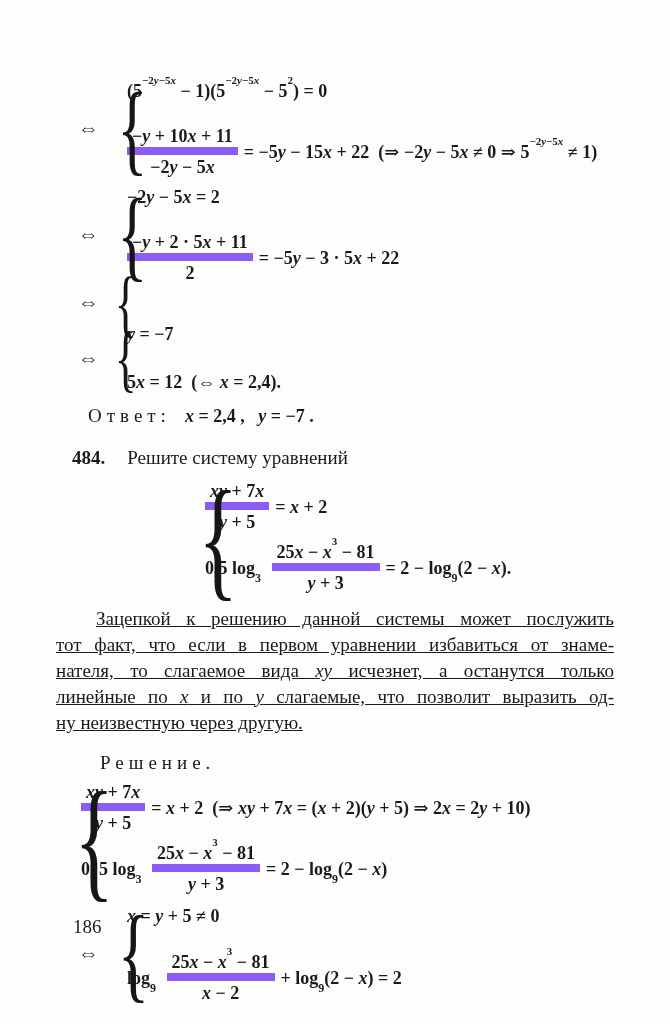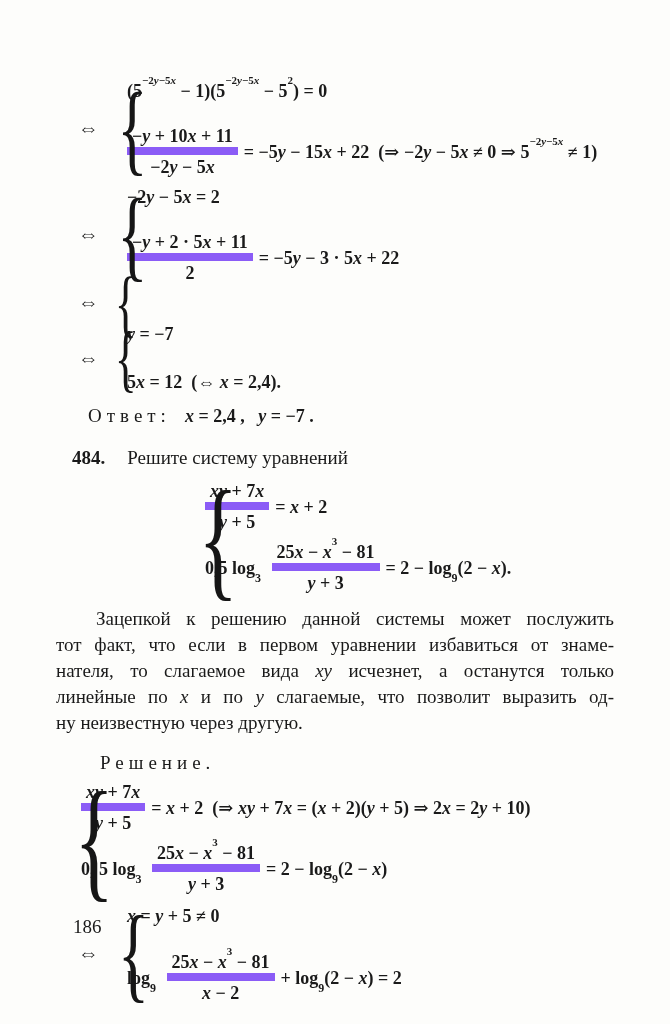--- a/index.html
+++ b/index.html
@@ -31,21 +31,21 @@
   .bz-a{font-size:102px;}  
   .bz-c{font-size:74px;}   
   .bz-s{font-size:134px;}  
   .bz-e{font-size:106px;}  
   
   .textline{font-size:19px;line-height:26px;display:flex;align-items:baseline;}
   .spaced{letter-spacing:5px;}
   .ansval{font-weight:bold;font-size:18px;margin-left:14px;white-space:pre;}
   .heading .num{font-weight:bold;margin-right:22px;text-align:center;}
   .para{font-size:19px;line-height:26px;margin-top:12px;}
-  .pline{text-align:justify;text-align-last:justify;}
+  .pline{text-align:justify;text-align-last:justify;text-decoration:underline;}
   .pline.first{text-indent:40px;}
   .pline.last{text-align:right;text-align-last:left;}
   .pagenum{position:absolute;left:73px;top:916px;font-size:19px;}
   
   .ml6{margin-left:6px;} .ml16{margin-left:16px;} .ml22{margin-left:22px;}
   .ml44{margin-left:44px;} .ml130{margin-left:130px;}
   .mb6{margin-bottom:6px;} .mb8{margin-bottom:8px;} .mb10{margin-bottom:10px;}
   .mb16{margin-bottom:16px;margin-left:32px;} .mt14{margin-top:14px;}
 </style>
 </head>

